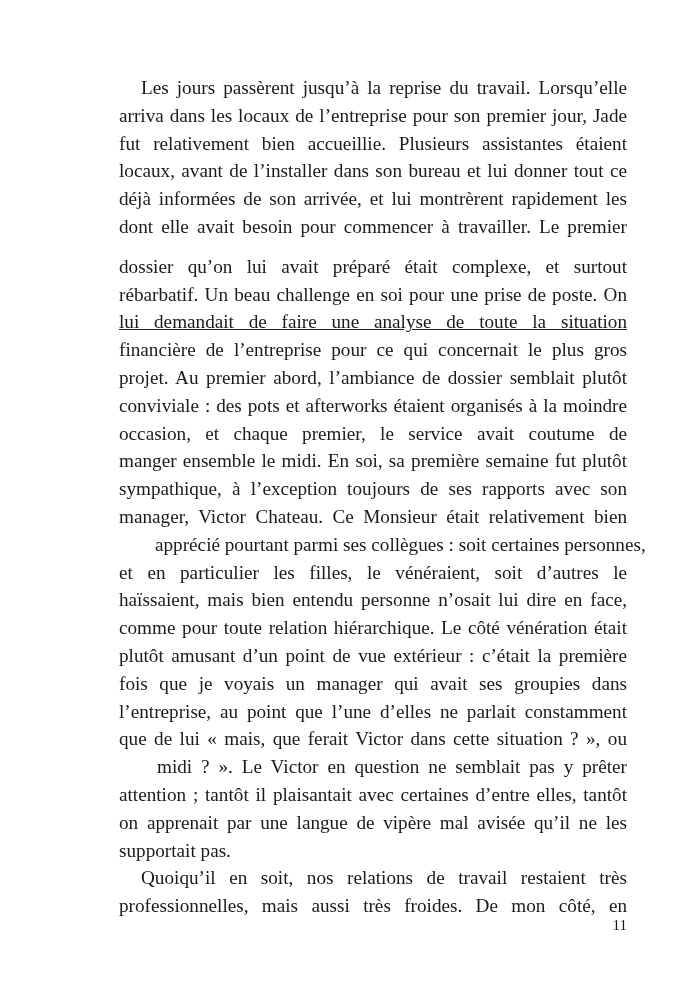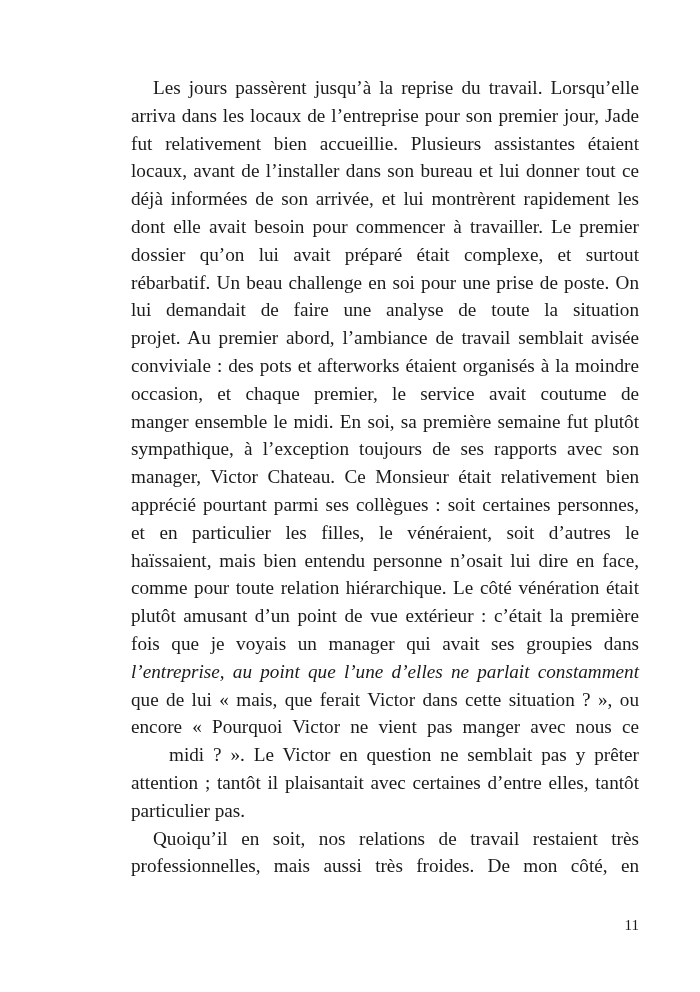--- a/index.html
+++ b/index.html
@@ -10,21 +10,21 @@
     body {
       width: 700px;
       height: 992px;
       position: relative;
       overflow: hidden;
       font-family: "Liberation Serif", "DejaVu Serif", serif;
       color: #1a1a1a;
     }
     .page {
       position: absolute;
-      left: 12px; top: 0;
+      left: 0; top: 0;
       width: 632px;
       height: 992px;
     }
     .text-block {
       position: absolute;
       left: 119px;
       top: 74px;
       width: 508px;
     }
     .line {
@@ -54,41 +54,42 @@
 
 <div class="page">
   <div class="text-block">
     <div class="paragraph">
       <span class="line indent" style="white-space: nowrap;">Les jours passèrent jusqu’à la reprise du travail. Lorsqu’elle</span>
       <span class="line" style="white-space: nowrap;">arriva dans les locaux de l’entreprise pour son premier jour, Jade</span>
       <span class="line" style="white-space: nowrap;">fut relativement bien accueillie. Plusieurs assistantes étaient</span>
       <span class="line" style="white-space: nowrap;">locaux, avant de l’installer dans son bureau et lui donner tout ce</span>
       <span class="line" style="white-space: nowrap;">déjà informées de son arrivée, et lui montrèrent rapidement les</span>
       <span class="line" style="white-space: nowrap;">dont elle avait besoin pour commencer à travailler. Le premier</span>
-      <span class="line" style="white-space: nowrap;">dossier qu’on lui avait préparé était complexe, et surtout</span>
+      <span class="line" style="white-space: nowrap; margin-top: 12px;">dossier qu’on lui avait préparé était complexe, et surtout</span>
       <span class="line" style="white-space: nowrap;">rébarbatif. Un beau challenge en soi pour une prise de poste. On</span>
-      <span class="line" style="white-space: nowrap;">lui demandait de faire une analyse de toute la situation</span>
-      <span class="line" style="white-space: nowrap;">projet. Au premier abord, l’ambiance de travail semblait avisée</span>
+      <span class="line" style="white-space: nowrap; text-decoration: underline;">lui demandait de faire une analyse de toute la situation</span>
+      <span class="line" style="white-space: nowrap;">financière de l’entreprise pour ce qui concernait le plus gros</span>
+      <span class="line" style="white-space: nowrap;">projet. Au premier abord, l’ambiance de dossier semblait plutôt</span>
       <span class="line" style="white-space: nowrap;">conviviale : des pots et afterworks étaient organisés à la moindre</span>
       <span class="line" style="white-space: nowrap;">occasion, et chaque premier, le service avait coutume de</span>
       <span class="line" style="white-space: nowrap;">manger ensemble le midi. En soi, sa première semaine fut plutôt</span>
       <span class="line" style="white-space: nowrap;">sympathique, à l’exception toujours de ses rapports avec son</span>
       <span class="line" style="white-space: nowrap;">manager, Victor Chateau. Ce Monsieur était relativement bien</span>
-      <span class="line" style="white-space: nowrap;">apprécié pourtant parmi ses collègues : soit certaines personnes,</span>
+      <span class="line" style="white-space: nowrap; margin-left: 36px;">apprécié pourtant parmi ses collègues : soit certaines personnes,</span>
       <span class="line" style="white-space: nowrap;">et en particulier les filles, le vénéraient, soit d’autres le</span>
       <span class="line" style="white-space: nowrap;">haïssaient, mais bien entendu personne n’osait lui dire en face,</span>
       <span class="line" style="white-space: nowrap;">comme pour toute relation hiérarchique. Le côté vénération était</span>
       <span class="line" style="white-space: nowrap;">plutôt amusant d’un point de vue extérieur : c’était la première</span>
       <span class="line" style="white-space: nowrap;">fois que je voyais un manager qui avait ses groupies dans</span>
-      <span class="line" style="white-space: nowrap; font-style: italic;">l’entreprise, au point que l’une d’elles ne parlait constamment</span>
+      <span class="line" style="white-space: nowrap;">l’entreprise, au point que l’une d’elles ne parlait constamment</span>
       <span class="line" style="white-space: nowrap;">que de lui « mais, que ferait Victor dans cette situation ? », ou</span>
-      <span class="line" style="white-space: nowrap;">encore « Pourquoi Victor ne vient pas manger avec nous ce</span>
       <span class="line" style="white-space: nowrap; margin-left: 38px;">midi ? ». Le Victor en question ne semblait pas y prêter</span>
       <span class="line" style="white-space: nowrap;">attention ; tantôt il plaisantait avec certaines d’entre elles, tantôt</span>
-      <span class="line last">particulier pas.</span>
+      <span class="line" style="white-space: nowrap;">on apprenait par une langue de vipère mal avisée qu’il ne les</span>
+      <span class="line last">supportait pas.</span>
     </div>
     <div class="paragraph">
       <span class="line indent" style="white-space: nowrap;">Quoiqu’il en soit, nos relations de travail restaient très</span>
       <span class="line" style="white-space: nowrap;">professionnelles, mais aussi très froides. De mon côté, en</span>
     </div>
   </div>
   <div class="page-number">11</div>
 </div>
 
 </body></html>

